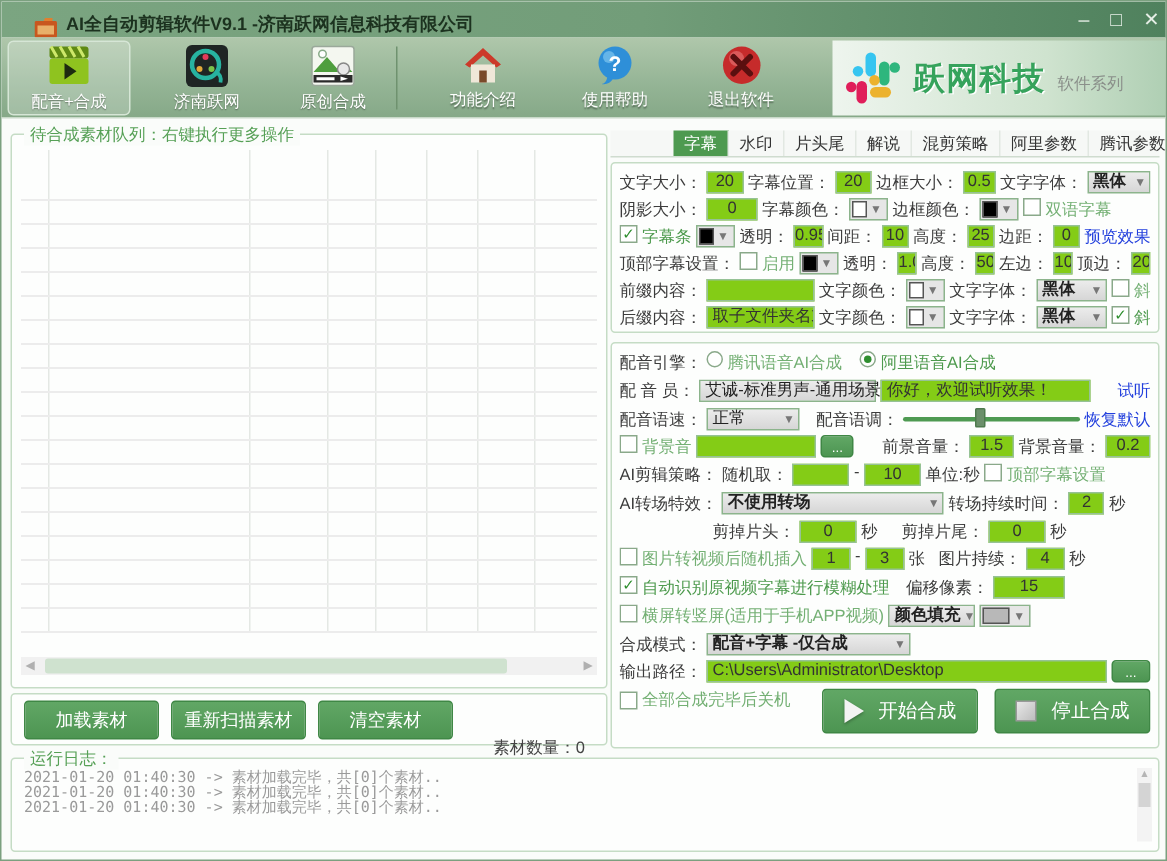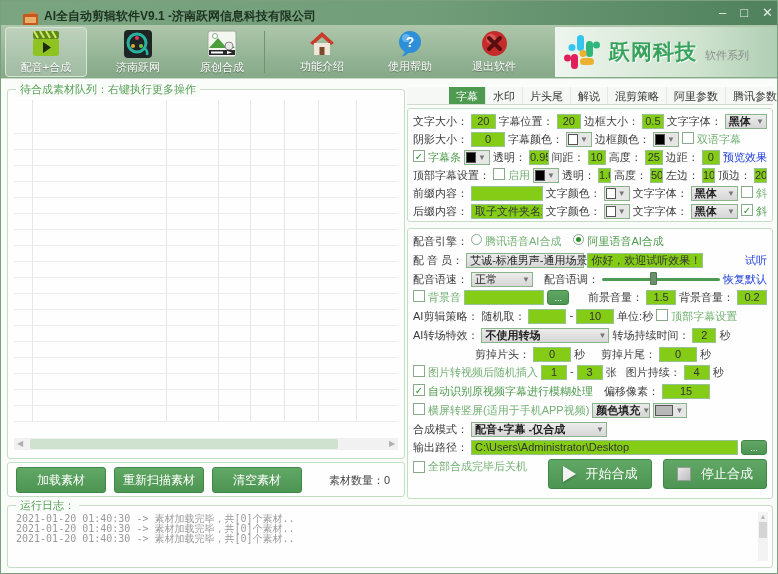--- a/index.html
+++ b/index.html
@@ -44,21 +44,21 @@
     background:repeating-linear-gradient(to bottom,transparent 0 15px,#ececec 15px 16px); }
   .colline { position:absolute; top:10px; height:322px; width:1px; background:#e4e8e4; }
   .hscroll { position:absolute; left:6px; right:6px; bottom:8px; height:12px; background:#f1f1f1;
     display:flex; align-items:center; }
   .hs-arrow { width:12px; text-align:center; color:#b0b0b0; font-size:8px; line-height:12px; }
   .hs-thumb { height:10px; width:308px; margin-left:4px; background:#cfe2cf; border-radius:2px; }
   
   .gbtn { background:linear-gradient(180deg,#61a765,#4d9552); border:1px solid #3f8745; border-radius:3px;
     color:#fff; display:inline-flex; align-items:center; justify-content:center; cursor:pointer; }
   .qbtn { width:90px; height:26px; font-size:12px; }
-  .count-wrap { position:absolute; right:14px; top:10px; color:#444; }
+  .count-wrap { position:absolute; right:14px; top:28px; color:#444; }
   
   .rpanel { position:absolute; left:406px; top:86px; width:366px; }
   .tabstrip { display:flex; height:18px; border-bottom:1px solid #cfdccf; background:#f6f8f6;padding-left:42px; }
   .tab { padding:0 7px; line-height:18px; color:#333; border-right:1px solid #e2e8e2; cursor:pointer; white-space:nowrap; }
   .tab.active { background:#4e9a50; color:#fff; }
   .row { display:flex; gap:3px; white-space:nowrap; overflow:hidden; height:18px; }
   .lbl { color:#3c3c3c; }
   .box { display:inline-block; border:1px solid #96c296; background:#84cc16; height:15px; line-height:13px;
     text-align:center; color:#333; overflow:hidden; }
   .box.left { text-align:left; padding:0 3px; }
@@ -332,21 +332,21 @@
       <span style="width:6px"></span>
       <span class="radio on"></span>
       <span class="cblbl on">阿里语音AI合成</span>
     </div>
     <div class="row">
       <span class="lbl">配 音 员：</span>
       <span class="dd" style="width:118px; font-weight:normal">
           <i style="font-style:normal">艾诚-标准男声-通用场景</i>
           <b class="arr">▼</b>
         </span>
-      <span class="box left" style="width:116px">你好，欢迎试听效果！</span>
+      <span class="box left" style="width:140px">你好，欢迎试听效果！</span>
       <span class="link" style="margin-left:auto">试听</span>
     </div>
     <div class="row">
       <span class="lbl">配音语速：</span>
       <span class="dd" style="width:62px; font-weight:normal">
           <i style="font-style:normal">正常</i>
           <b class="arr">▼</b>
         </span>
       <span class="lbl" style="margin-left:8px">配音语调：</span>
       <span class="slider">
@@ -370,21 +370,21 @@
       <span class="lbl">随机取：</span>
       <span class="box" style="width:38px"></span>
       <span class="lbl">-</span>
       <span class="box" style="width:38px">10</span>
       <span class="lbl">单位:秒</span>
       <span class="cb"></span>
       <span class="cblbl">顶部字幕设置</span>
     </div>
     <div class="row">
       <span class="lbl">AI转场特效：</span>
-      <span class="dd" style="width:128px">
+      <span class="dd" style="width:148px">
           <i style="font-style:normal">不使用转场</i>
           <b class="arr">▼</b>
         </span>
       <span class="lbl">转场持续时间：</span>
       <span class="box" style="width:24px">2</span>
       <span class="lbl">秒</span>
     </div>
     <div class="row" style="padding-left:62px">
       <span class="lbl">剪掉片头：</span>
       <span class="box" style="width:38px">0</span>

